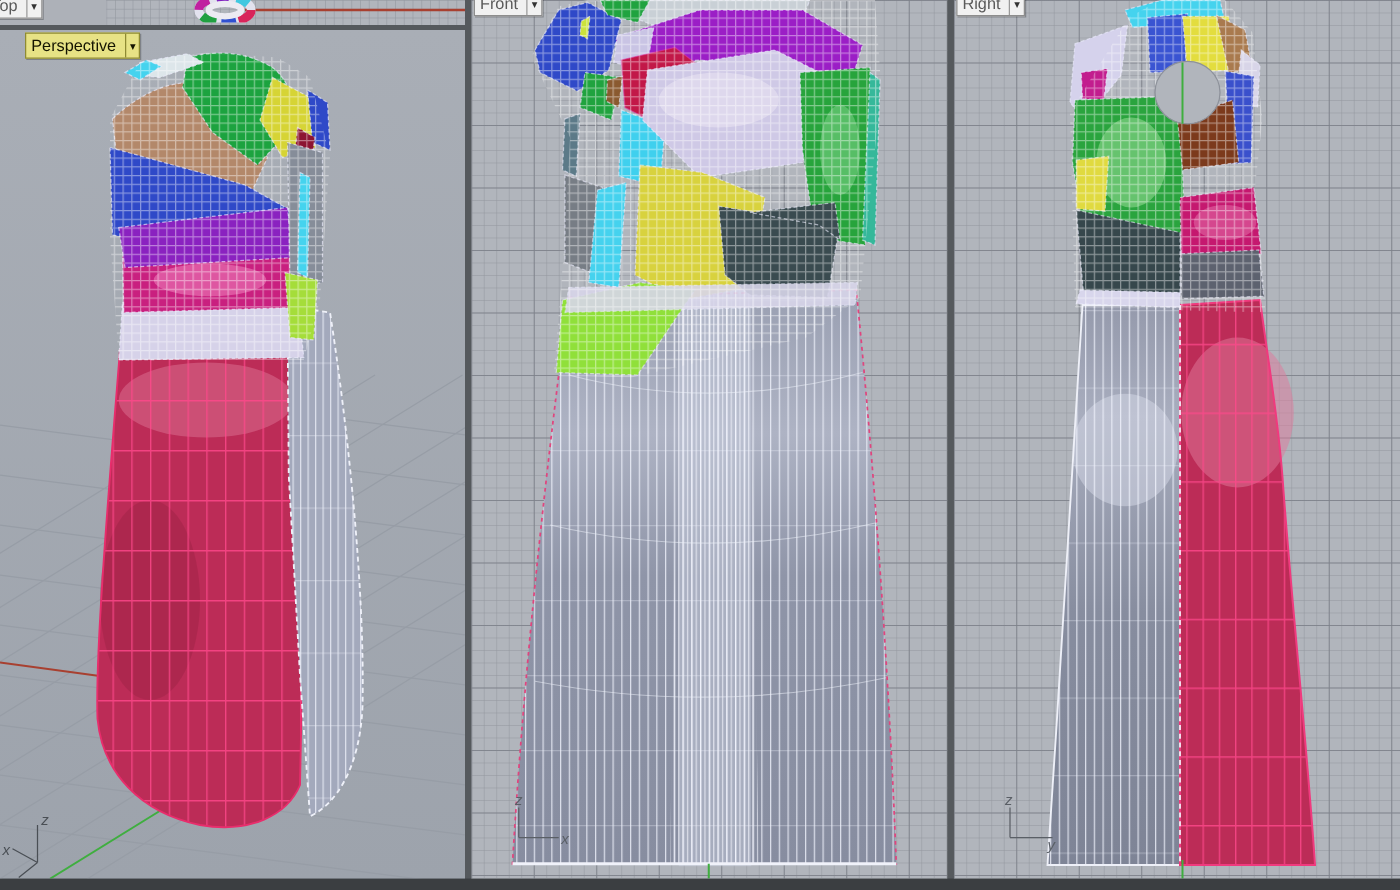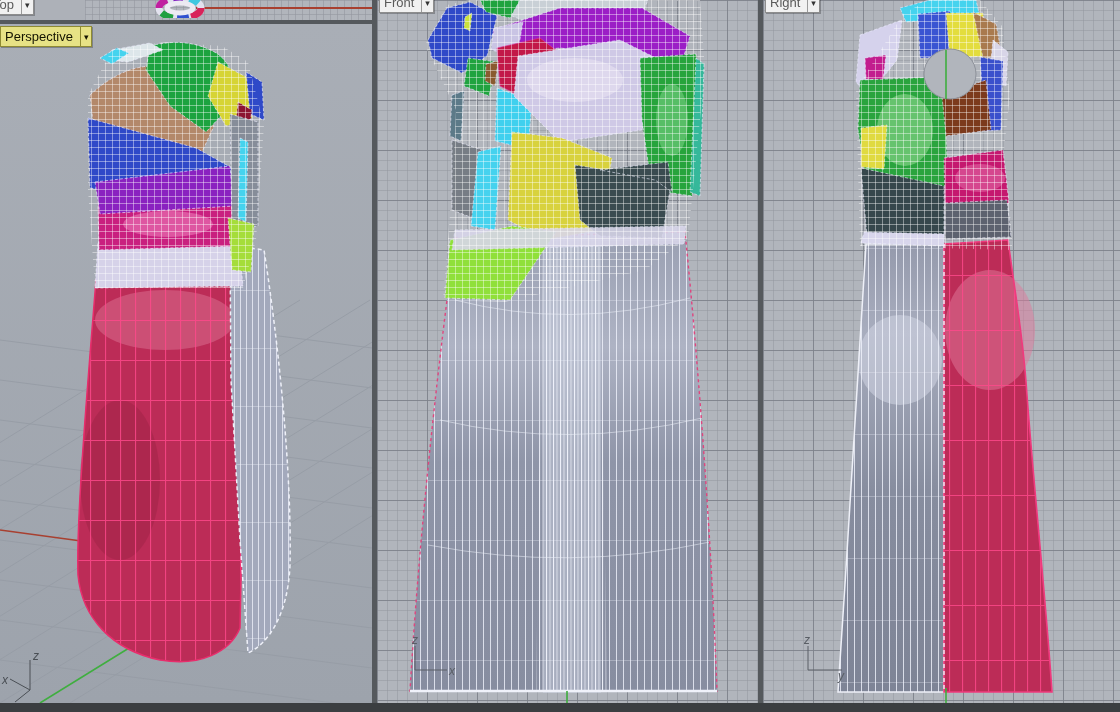--- a/index.html
+++ b/index.html
@@ -27,21 +27,21 @@
   #vb1{left:372px;} #vb2{left:758px;}
   #hb1{position:absolute;left:0;top:20px;width:372px;height:4px;background:#55595d;}
   #bottombar{position:absolute;left:0;top:703px;width:1120px;height:9px;background:#3b3e41;}
   
   .vp-label{position:absolute;display:flex;align-items:stretch;height:21px;
     background:#f1f1f1;border:1px solid #8d8d8d;box-sizing:border-box;
     font-size:13px;color:#5a5a5a;z-index:5;box-shadow:1px 1px 0 rgba(0,0,0,.25);}
   .vp-label .txt{padding:2px 7px 0 4px;white-space:nowrap;}
   .vp-label .dd{display:flex;align-items:center;border-left:1px solid #9a9a9a;
     padding:0 3px;font-size:9px;color:#333;}
-  .vp-label.active{background:#e7e285;border-color:#8e8a33;color:#141400;}
+  .vp-label.active{background:#e7e285;border-color:#8e8a33;color:#141400;margin-left:20px;}
   .vp-label.active .dd{border-left-color:#8e8a33;color:#141400;}
   svg{position:absolute;left:0;top:0;display:block;}
   .redline{position:absolute;left:196px;top:7px;width:176px;height:2px;background:#a84030;}
 </style>
 </head>
 <body>
 
 <div id="app">
 
   <div class="vp" id="vp-top">

